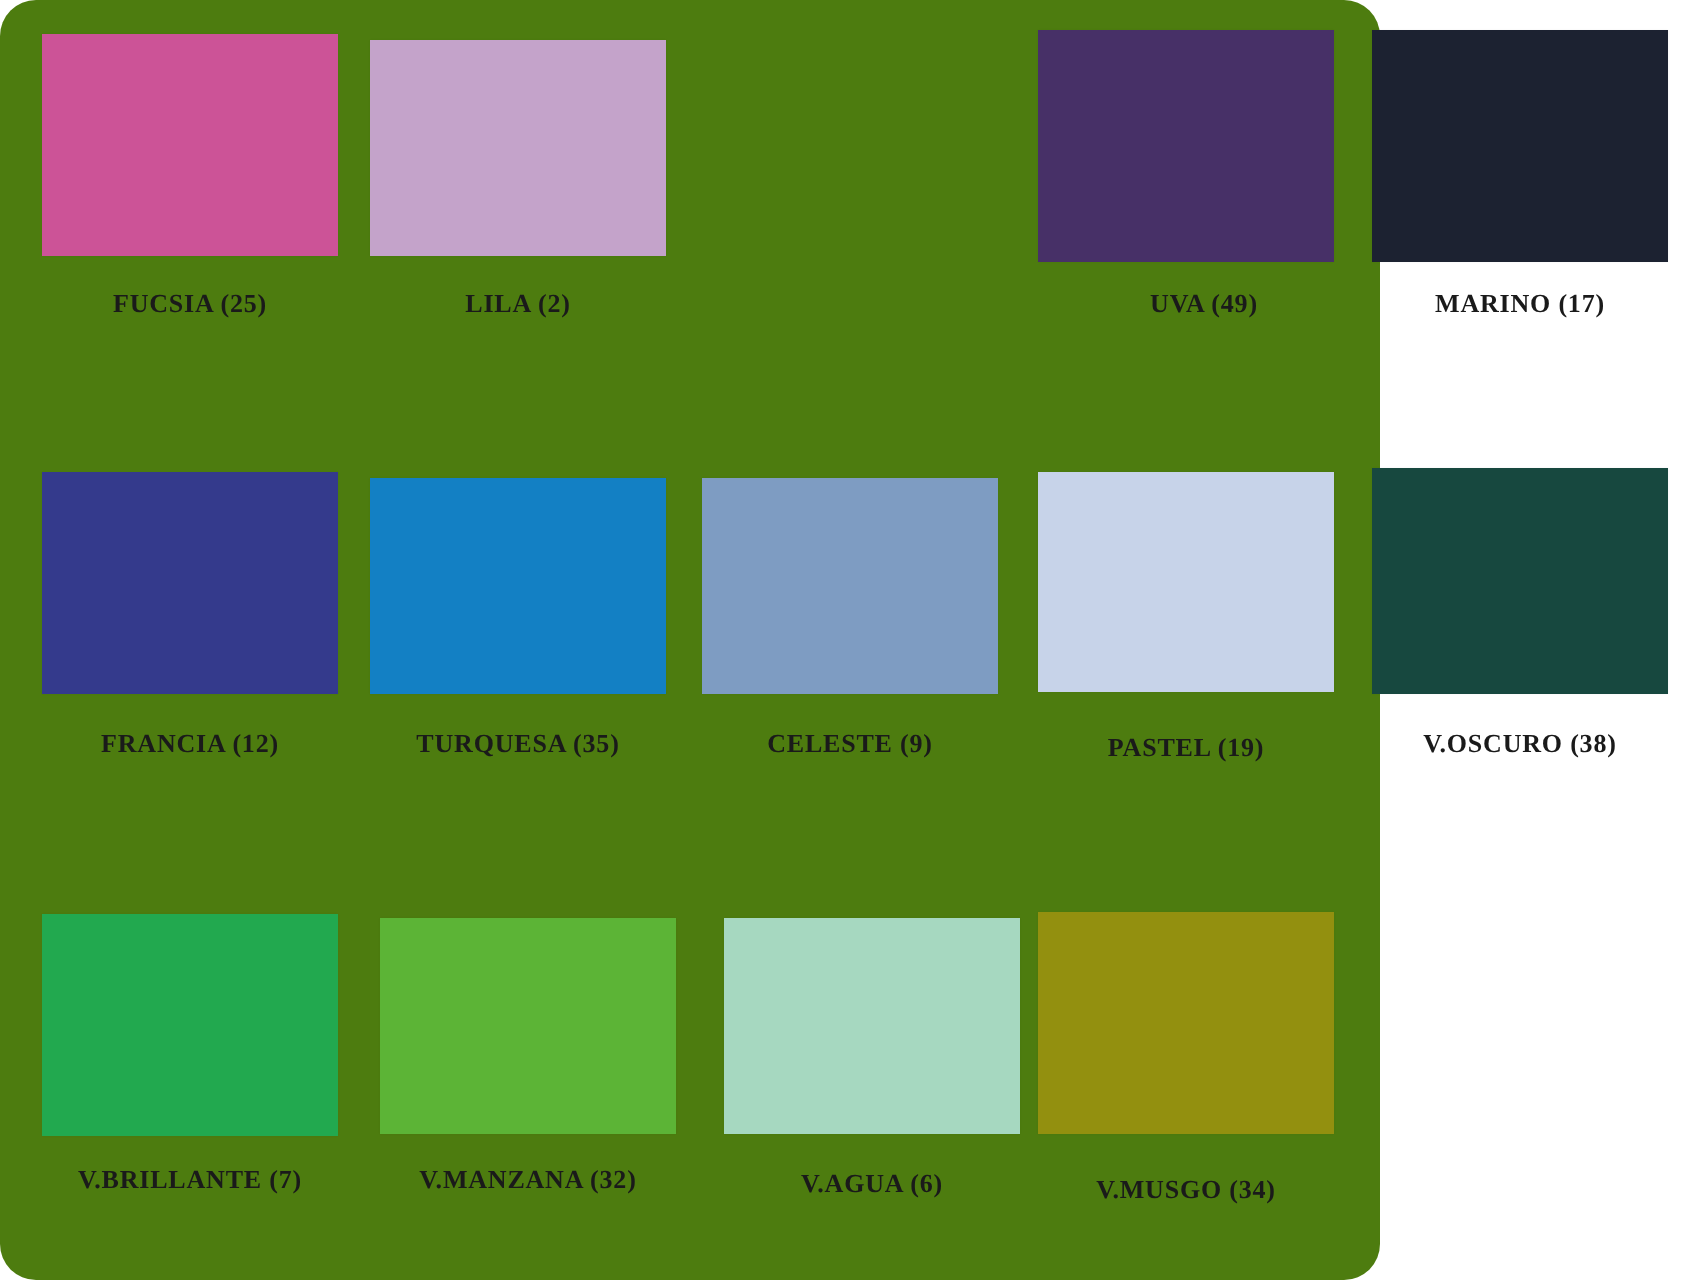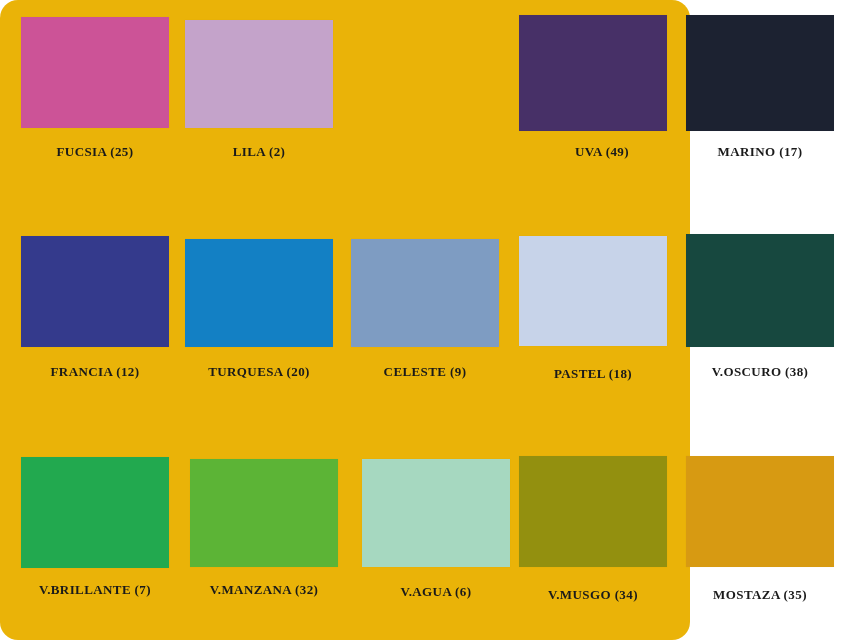--- a/index.html
+++ b/index.html
@@ -11,21 +11,21 @@
     width: 850px;
     height: 640px;
     overflow: hidden;
     font-family: "Liberation Serif", "DejaVu Serif", serif;
     -webkit-font-smoothing: antialiased;
   }
   #palette-sheet {
     position: relative;
     width: 690px;
     height: 640px;
-    background: #eab308;
+    background: #4d7c0f;
     border-radius: 18px;
   }
   .swatch-cell {
     position: absolute;
   }
   .swatch-chip {
     position: absolute;
     left: 0;
     top: 0;
     box-shadow: 0 0 1px rgba(0,0,0,0.06);
@@ -62,29 +62,29 @@
     <div class="swatch-cell" style="left: 686px; top: 15px; width: 148px; height: 149px;">
       <div class="swatch-chip" title="MARINO" style="width: 148px; height: 116px; background-color: rgb(28, 34, 49);"></div>
       <div class="swatch-label" style="top: 129px;">MARINO (17)</div>
     </div>
     <div class="swatch-cell" style="left: 21px; top: 236px; width: 148px; height: 148px;">
       <div class="swatch-chip" title="FRANCIA" style="width: 148px; height: 111px; background-color: rgb(52, 58, 140);"></div>
       <div class="swatch-label" style="top: 128px; text-align: right;">FRANCIA (12)</div>
     </div>
     <div class="swatch-cell" style="left: 185px; top: 239px; width: 148px; height: 145px;">
       <div class="swatch-chip" title="TURQUESA" style="width: 148px; height: 108px; background-color: rgb(19, 128, 196);"></div>
-      <div class="swatch-label" style="top: 125px;">TURQUESA (20)</div>
+      <div class="swatch-label" style="top: 125px;">TURQUESA (35)</div>
     </div>
     <div class="swatch-cell" style="left: 351px; top: 239px; width: 148px; height: 145px;">
       <div class="swatch-chip" title="CELESTE" style="width: 148px; height: 108px; background-color: rgb(126, 156, 194);"></div>
       <div class="swatch-label" style="top: 125px;">CELESTE (9)</div>
     </div>
     <div class="swatch-cell" style="left: 519px; top: 236px; width: 148px; height: 150px;">
       <div class="swatch-chip" title="PASTEL" style="width: 148px; height: 110px; background-color: rgb(199, 211, 233);"></div>
-      <div class="swatch-label" style="top: 130px;">PASTEL (18)</div>
+      <div class="swatch-label" style="top: 130px;">PASTEL (19)</div>
     </div>
     <div class="swatch-cell" style="left: 686px; top: 234px; width: 148px; height: 150px;">
       <div class="swatch-chip" title="V.OSCURO" style="width: 148px; height: 113px; background-color: rgb(23, 72, 63);"></div>
       <div class="swatch-label" style="top: 130px;">V.OSCURO (38)</div>
     </div>
     <div class="swatch-cell" style="left: 21px; top: 457px; width: 148px; height: 145px;">
       <div class="swatch-chip" title="V.BRILLANTE" style="width: 148px; height: 111px; background-color: rgb(34, 169, 79);"></div>
       <div class="swatch-label" style="top: 125px;">V.BRILLANTE (7)</div>
     </div>
     <div class="swatch-cell" style="left: 190px; top: 459px; width: 148px; height: 143px;">
@@ -92,17 +92,13 @@
       <div class="swatch-label" style="top: 123px;">V.MANZANA (32)</div>
     </div>
     <div class="swatch-cell" style="left: 362px; top: 459px; width: 148px; height: 145px;">
       <div class="swatch-chip" title="V.AGUA" style="width: 148px; height: 108px; background-color: rgb(166, 216, 192);"></div>
       <div class="swatch-label" style="top: 125px;">V.AGUA (6)</div>
     </div>
     <div class="swatch-cell" style="left: 519px; top: 456px; width: 148px; height: 151px;">
       <div class="swatch-chip" title="V.MUSGO" style="width: 148px; height: 111px; background-color: rgb(147, 144, 15);"></div>
       <div class="swatch-label" style="top: 131px;">V.MUSGO (34)</div>
     </div>
-    <div class="swatch-cell" style="left: 686px; top: 456px; width: 148px; height: 151px;">
-      <div class="swatch-chip" title="MOSTAZA" style="width: 148px; height: 111px; background-color: rgb(215, 154, 18);"></div>
-      <div class="swatch-label" style="top: 131px;">MOSTAZA (35)</div>
-    </div>
   </div>
 
 </body></html>

